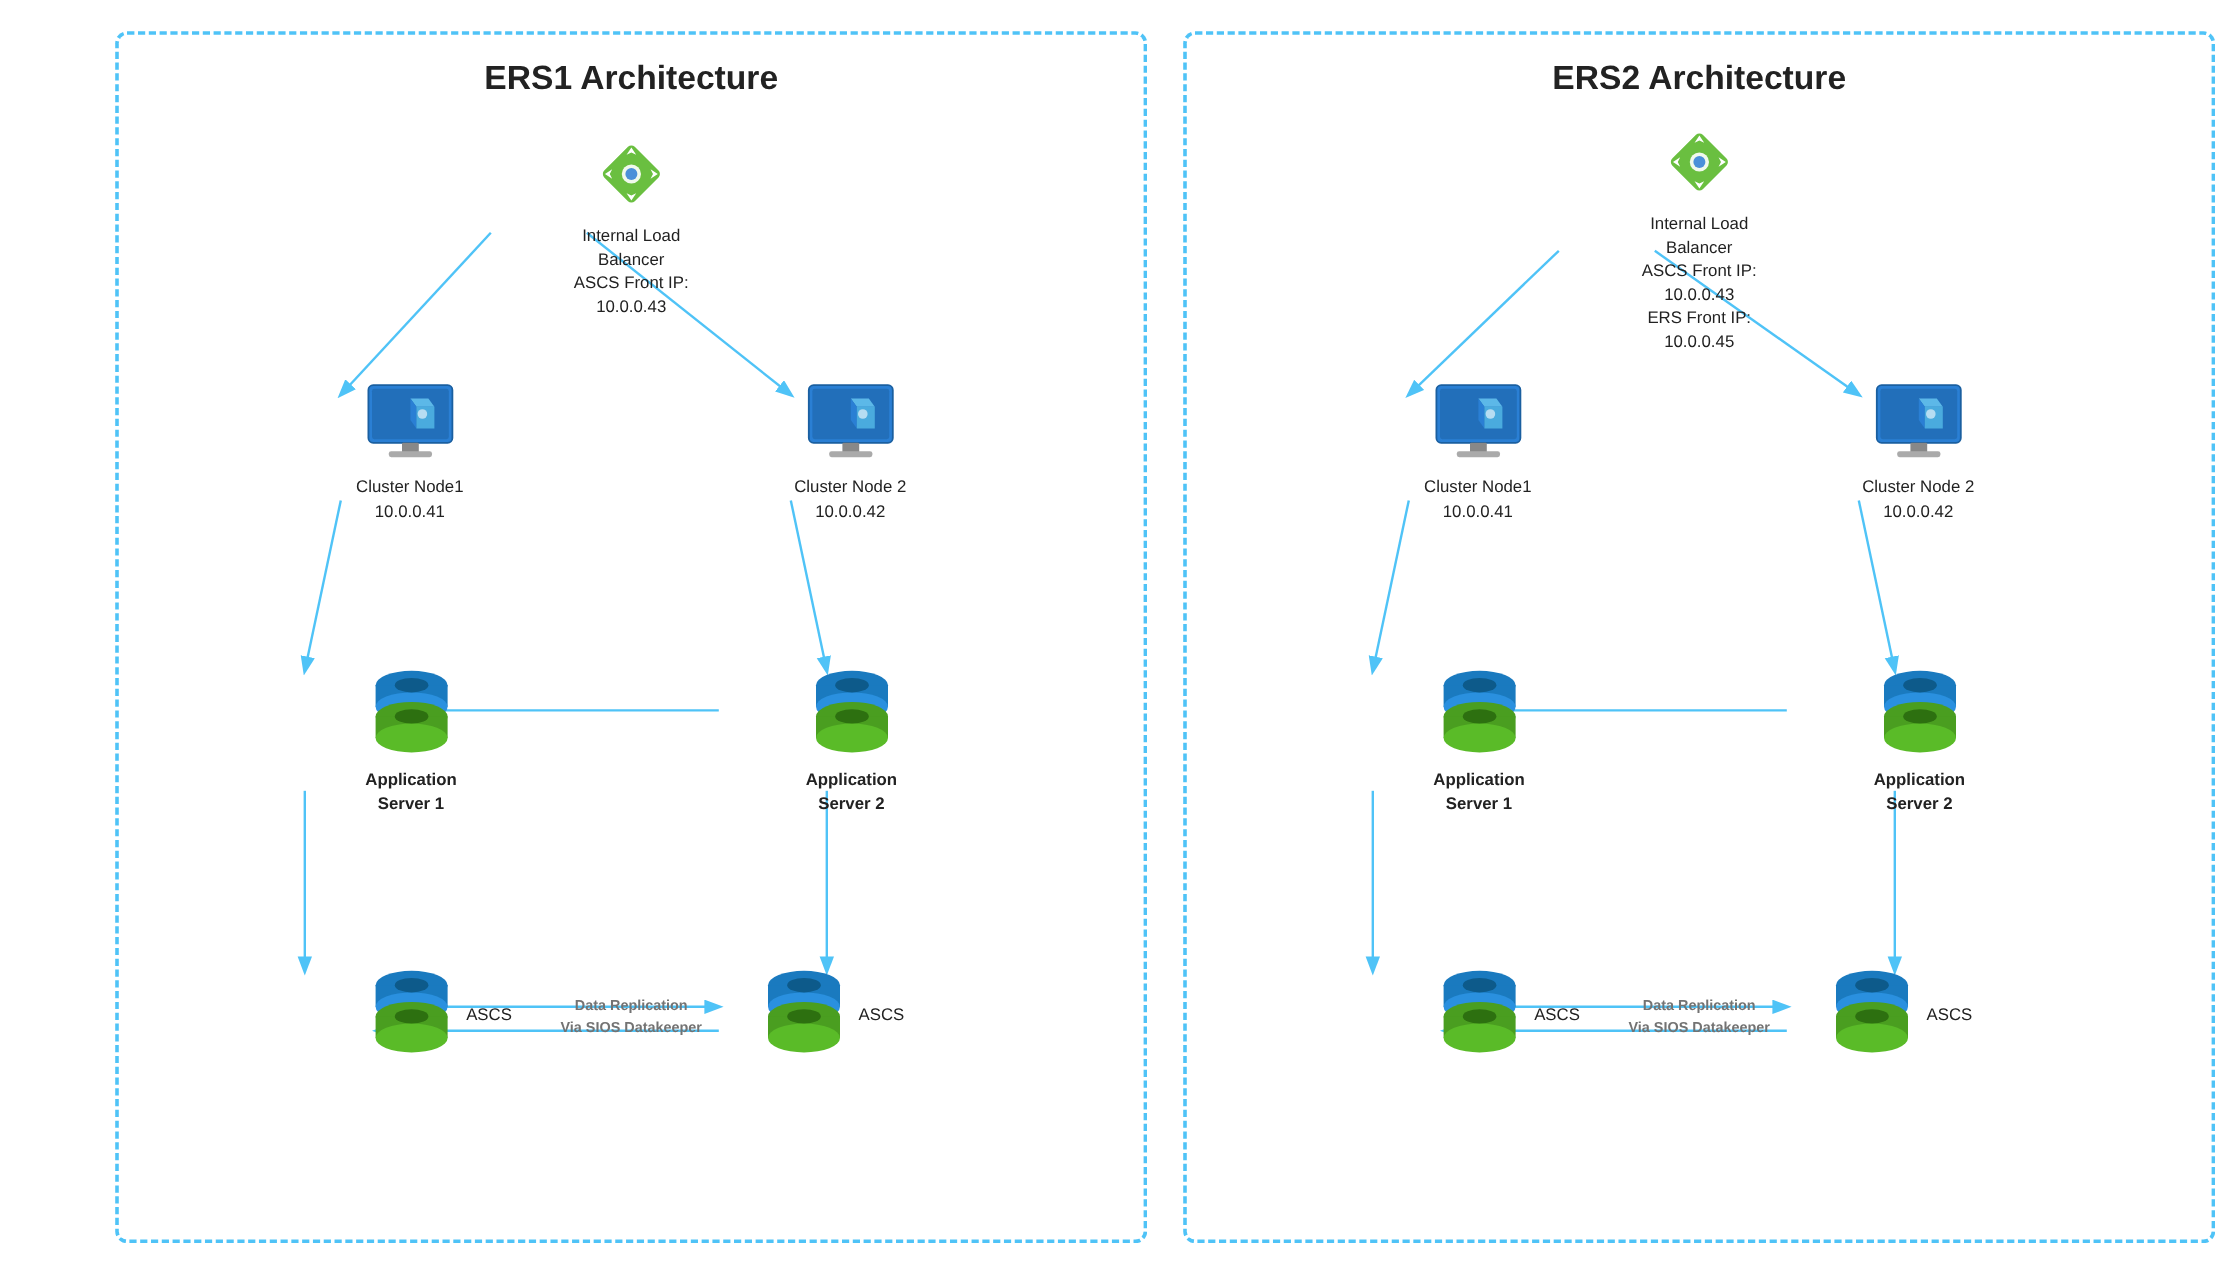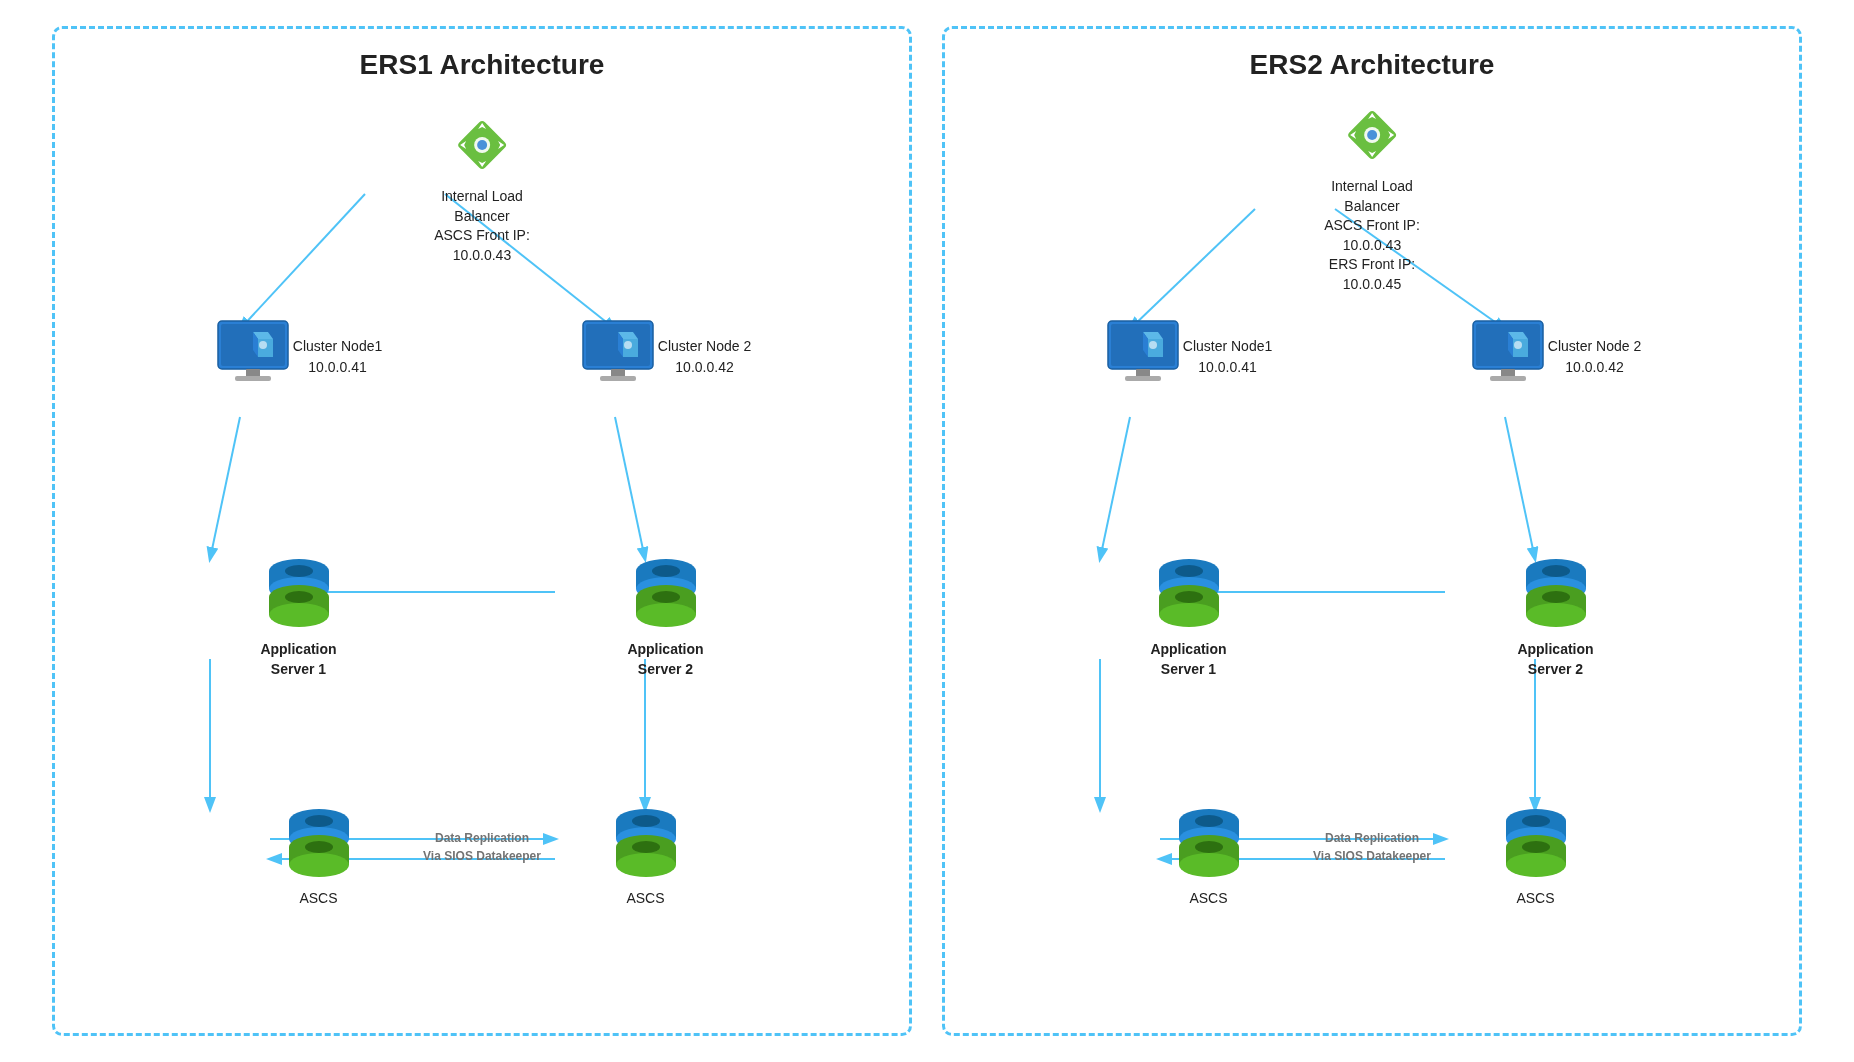--- a/index.html
+++ b/index.html
@@ -8,25 +8,25 @@
       font-family: 'Segoe UI', Arial, sans-serif;
       width: 1854px;
       height: 1062px;
       display: flex;
       align-items: center;
       justify-content: center;
     }
     .main-container {
       display: flex;
       gap: 30px;
-      padding: 20px;
+      padding: 8px;
       width: 1854px;
       height: 1062px;
       align-items: center;
-      justify-content: center;
+      justify-content: flex-end;
     }
     .arch-box {
       border: 3px dashed #4fc3f7;
       border-radius: 10px;
       width: 860px;
       height: 1010px;
       position: relative;
       display: flex;
       flex-direction: column;
       align-items: center;
@@ -69,20 +69,21 @@
       top: 290px;
       left: 0;
       right: 0;
       display: flex;
       justify-content: space-around;
       align-items: flex-start;
       padding: 0 60px;
     }
     .cluster-node {
       display: flex;
+      flex-direction: column;
       align-items: center;
     }
     .cluster-label {
       font-size: 14px;
       text-align: center;
       color: #222;
       margin-top: 6px;
       line-height: 1.5;
     }
     
@@ -115,21 +116,21 @@
       top: 770px;
       left: 0;
       right: 0;
       display: flex;
       justify-content: space-around;
       align-items: flex-start;
       padding: 0 100px;
     }
     .ascs-item {
       display: flex;
-      flex-direction: column;
+      flex-direction: row;
       align-items: center;
     }
     .ascs-label {
       font-size: 14px;
       text-align: center;
       color: #222;
       margin-top: 6px;
       font-weight: 500;
     }
     .data-replication-label {

